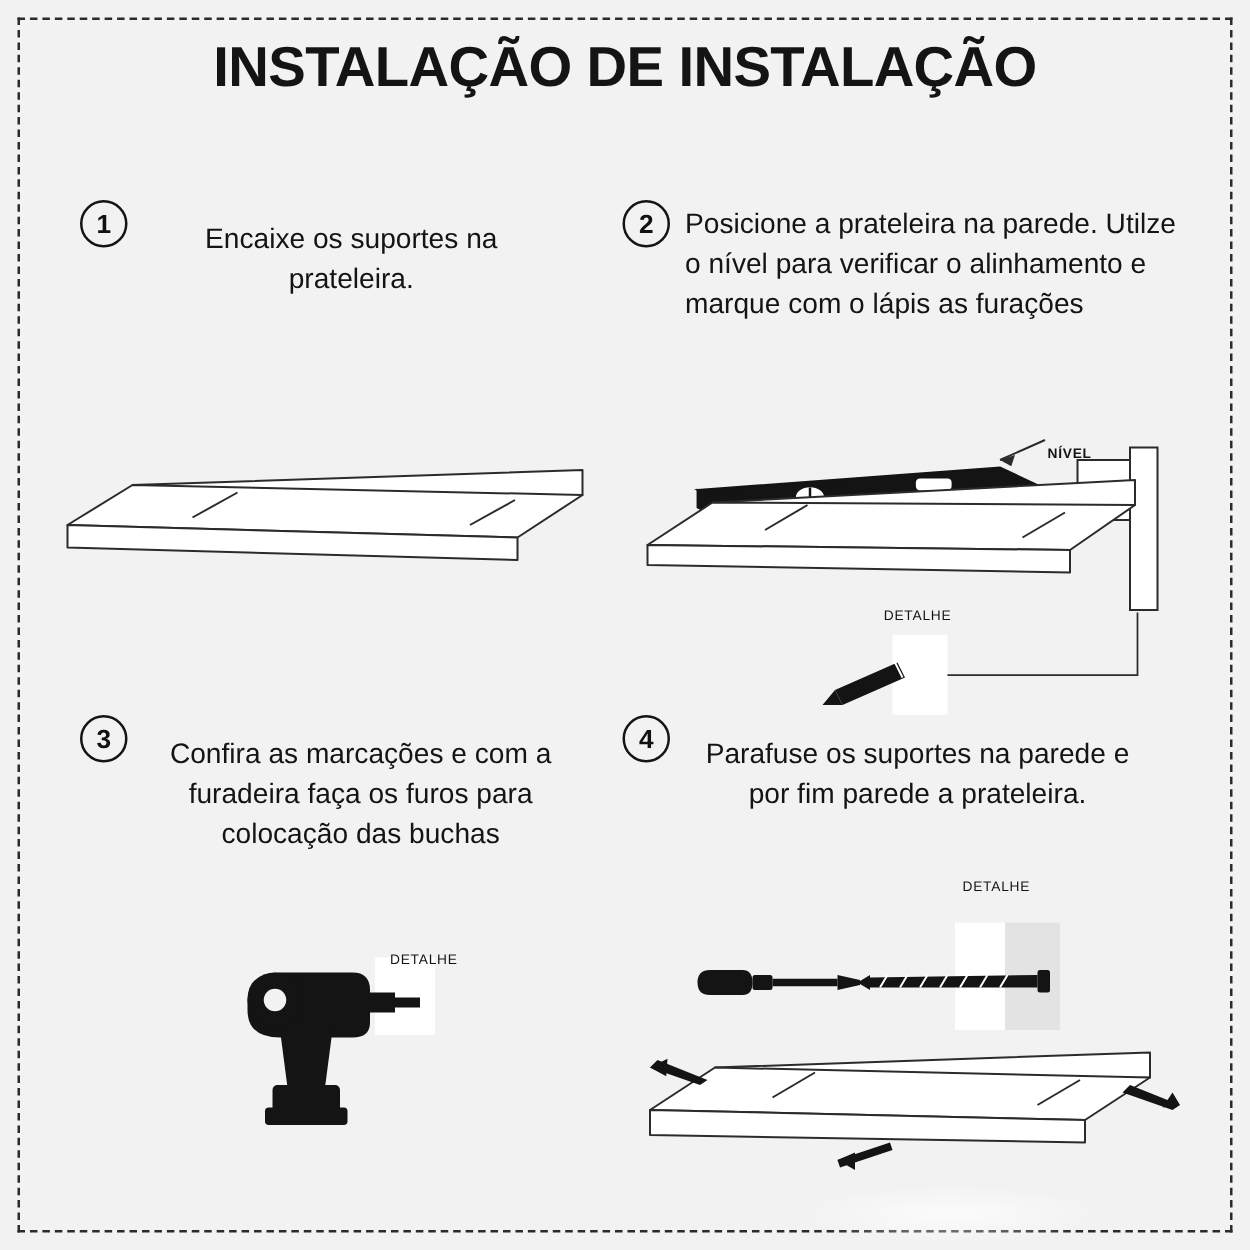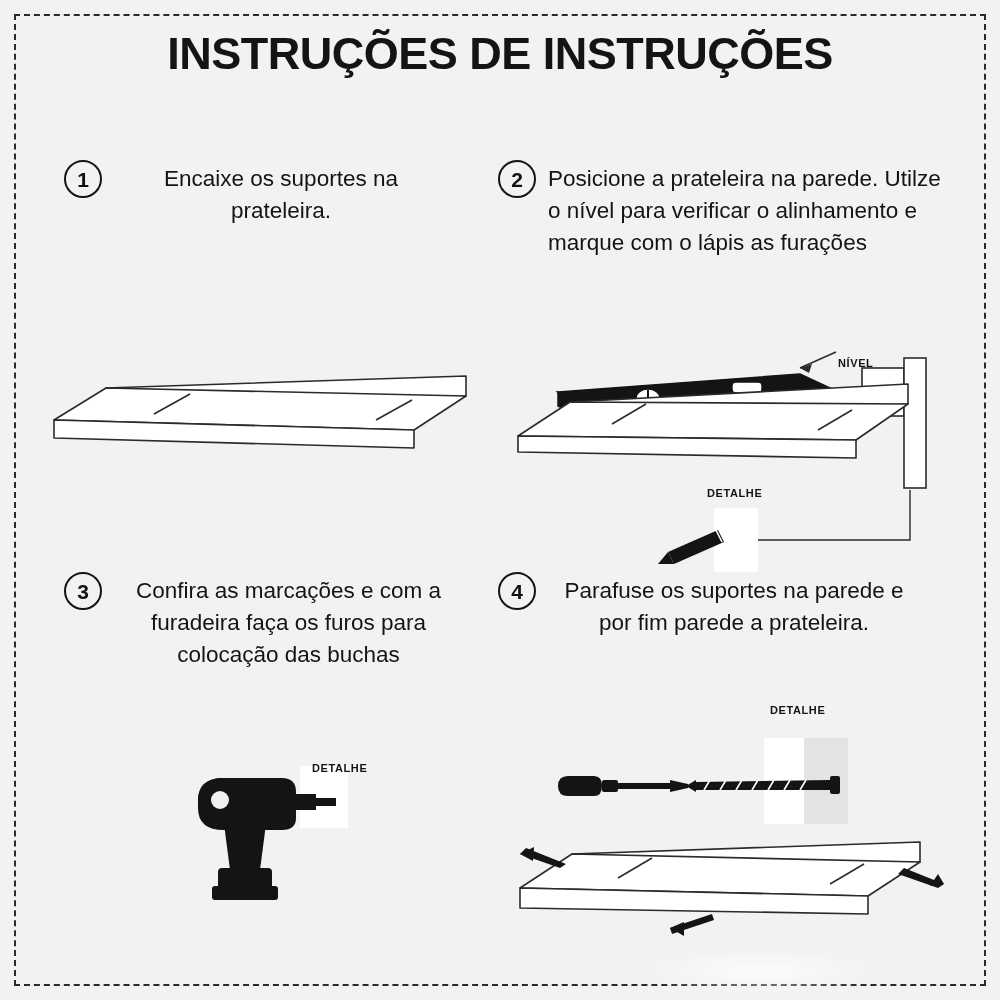--- a/index.html
+++ b/index.html
@@ -68,34 +68,35 @@
   }
   .step-text {
     font-size: 22.5px;
     line-height: 1.42;
     color: #141414;
     margin-left: 14px;
     padding-top: 3px;
   }
   .step-text.center {
     text-align: center;
+    margin-top: 12px;
   }
 
   
   #step-1 { left: 64px;  top: 160px;  width: 400px; }
   #step-2 { left: 498px; top: 160px;  width: 470px; }
   #step-3 { left: 64px;  top: 572px;  width: 400px; }
   #step-4 { left: 498px; top: 572px;  width: 420px; }
 
   .art {
     position: absolute;
   }
   .detail-label {
     font-size: 11px;
-    font-weight: bold;
+    font-weight: normal;
     letter-spacing: 0.6px;
     color: #141414;
   }
   .nivel-label {
     font-size: 11px;
     font-weight: bold;
     letter-spacing: 0.6px;
     color: #141414;
   }
   svg { display: block; overflow: visible; }
@@ -110,21 +111,21 @@
     pointer-events: none;
   }
 </style>
 </head>
 <body>
 
 <div class="page">
 
   <div class="cut-border"></div>
 
-  <div class="title">INSTRUÇÕES DE INSTRUÇÕES</div>
+  <div class="title">INSTALAÇÃO DE INSTALAÇÃO</div>
 
   <div class="step" id="step-1">
     <div class="step-head">
       <div class="step-num">1</div>
       <div class="step-text center" style="width:330px;">Encaixe os suportes na prateleira.</div>
     </div>
   </div>
 
   <div class="art" style="left:46px; top:368px;">
     <svg width="420" height="100" viewBox="0 0 420 100">

